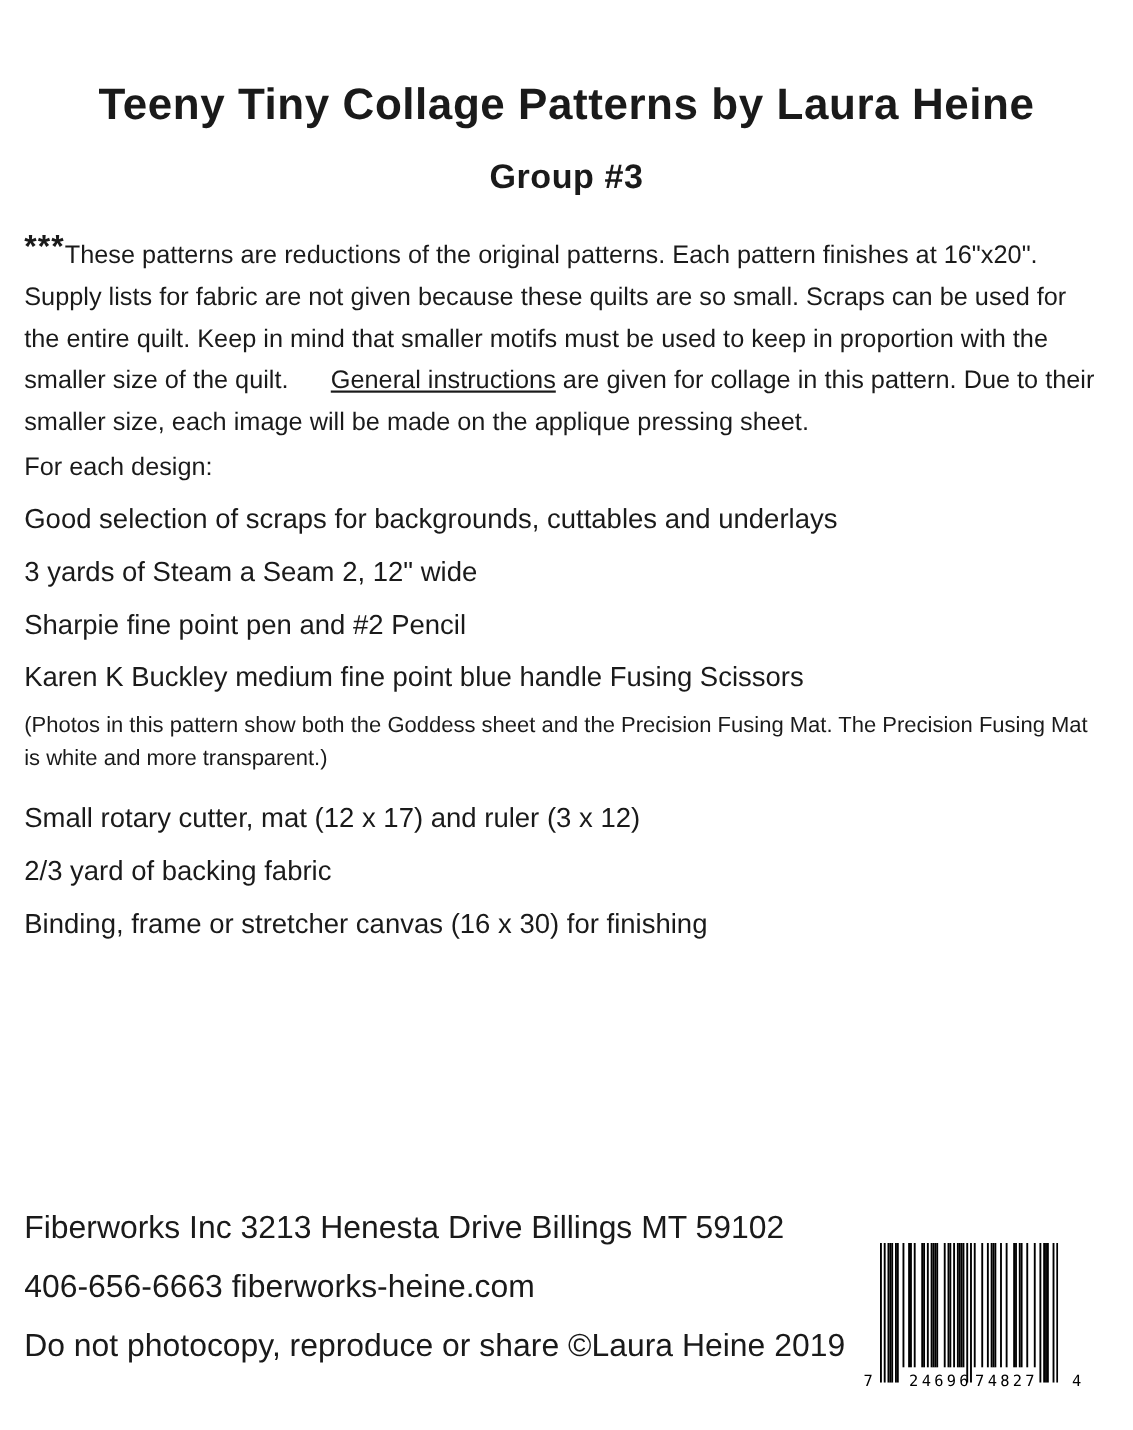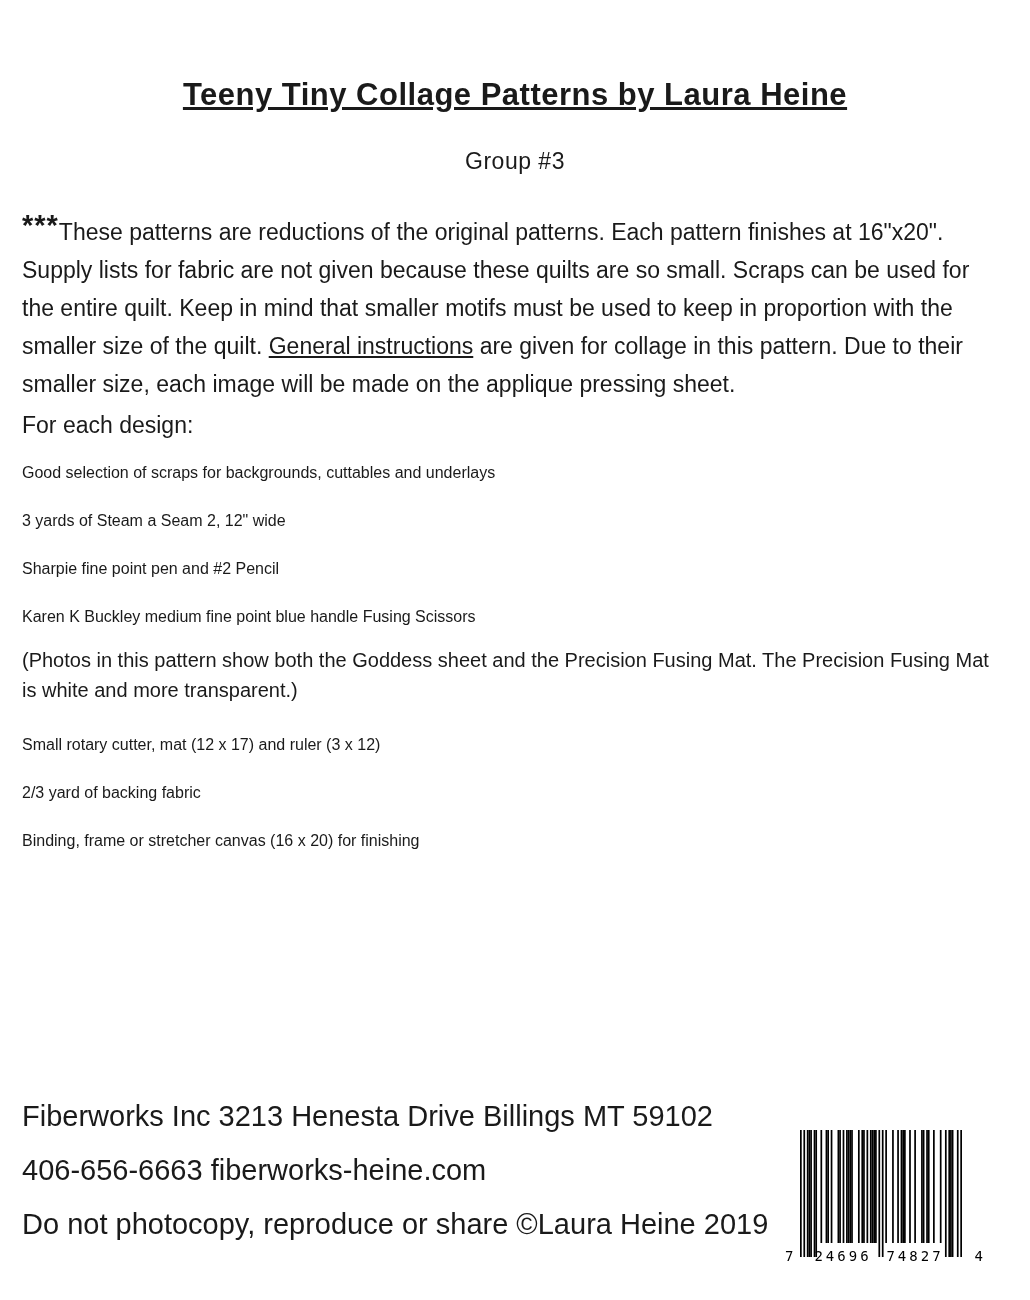--- a/index.html
+++ b/index.html
@@ -10,57 +10,56 @@
     color: #1a1a1a;
     font-family: "Liberation Sans", sans-serif;
     position: relative;
     overflow: hidden;
   }
   .page { padding: 0 22px; }
 
   .title1 {
     padding-top: 74px;
     text-align: center;
-    font-size: 31px;
+    font-size: 40px;
     line-height: 42px;
     font-weight: 600;
     letter-spacing: 0.5px;
-    text-decoration: underline;
   }
   .title2 {
     margin-top: 24px;
     text-align: center;
-    font-size: 23px;
+    font-size: 31px;
     line-height: 42px;
-    font-weight: 400;
+    font-weight: 700;
     letter-spacing: 0.5px;
   }
 
   .intro {
     margin-top: 24px;
     font-size: 23px;
     line-height: 38px;
     max-width: 985px;
   }
   .stars {
     font-weight: 700;
     font-size: 29px;
     vertical-align: 5px;
     letter-spacing: 1px;
   }
-  .underlined { text-decoration: underline; }
+  .underlined { text-decoration: underline; margin-left: 32px; }
 
   .supplies-heading {
     margin-top: 8px;
     font-size: 23px;
     line-height: 28px;
   }
   .supply-item {
     margin-top: 20px;
-    font-size: 16px;
+    font-size: 25px;
     line-height: 28px;
     white-space: nowrap;
   }
   .note {
     margin-top: 14px;
     font-size: 20px;
     line-height: 30px;
     max-width: 985px;
   }
   .supply-item.after-note { margin-top: 26px; }
@@ -99,21 +98,21 @@
     position: absolute;
     bottom: 3px;
     font-family: "DejaVu Sans Mono", monospace;
     font-size: 14px;
     color: #000;
     line-height: 14px;
   }
   .bc-left  { left: 0; }
   .bc-right { right: 2px; }
   .bc-group { text-align: center; letter-spacing: 3px; }
-  .bc-g1 { left: 26px;  width: 64px; }
+  .bc-g1 { left: 38px;  width: 64px; }
   .bc-g2 { left: 98px;  width: 64px; }
 </style>
 </head>
 <body>
 
 <div class="page">
 
   <div class="title1">Teeny Tiny Collage Patterns by Laura Heine</div>
   <div class="title2">Group #3</div>
 
@@ -123,21 +122,21 @@
 
   <div class="supply-item">Good selection of scraps for backgrounds, cuttables and underlays</div>
   <div class="supply-item">3 yards of Steam a Seam 2, 12" wide</div>
   <div class="supply-item">Sharpie fine point pen and #2 Pencil</div>
   <div class="supply-item">Karen K Buckley medium fine point blue handle Fusing Scissors</div>
 
   <div class="note">(Photos in this pattern show both the Goddess sheet and the Precision Fusing Mat. The Precision Fusing Mat is white and more transparent.)</div>
 
   <div class="supply-item after-note">Small rotary cutter, mat (12 x 17) and ruler (3 x 12)</div>
   <div class="supply-item">2/3 yard of backing fabric</div>
-  <div class="supply-item">Binding, frame or stretcher canvas (16 x 20) for finishing</div>
+  <div class="supply-item">Binding, frame or stretcher canvas (16 x 30) for finishing</div>
 
 </div>
 
 <div class="footer">
   <div class="footer-line">Fiberworks Inc 3213 Henesta Drive Billings MT 59102</div>
   <div class="footer-line">406-656-6663 fiberworks-heine.com</div>
   <div class="footer-line">Do not photocopy, reproduce or share ©Laura Heine 2019</div>
 </div>
 
 <div class="barcode">

